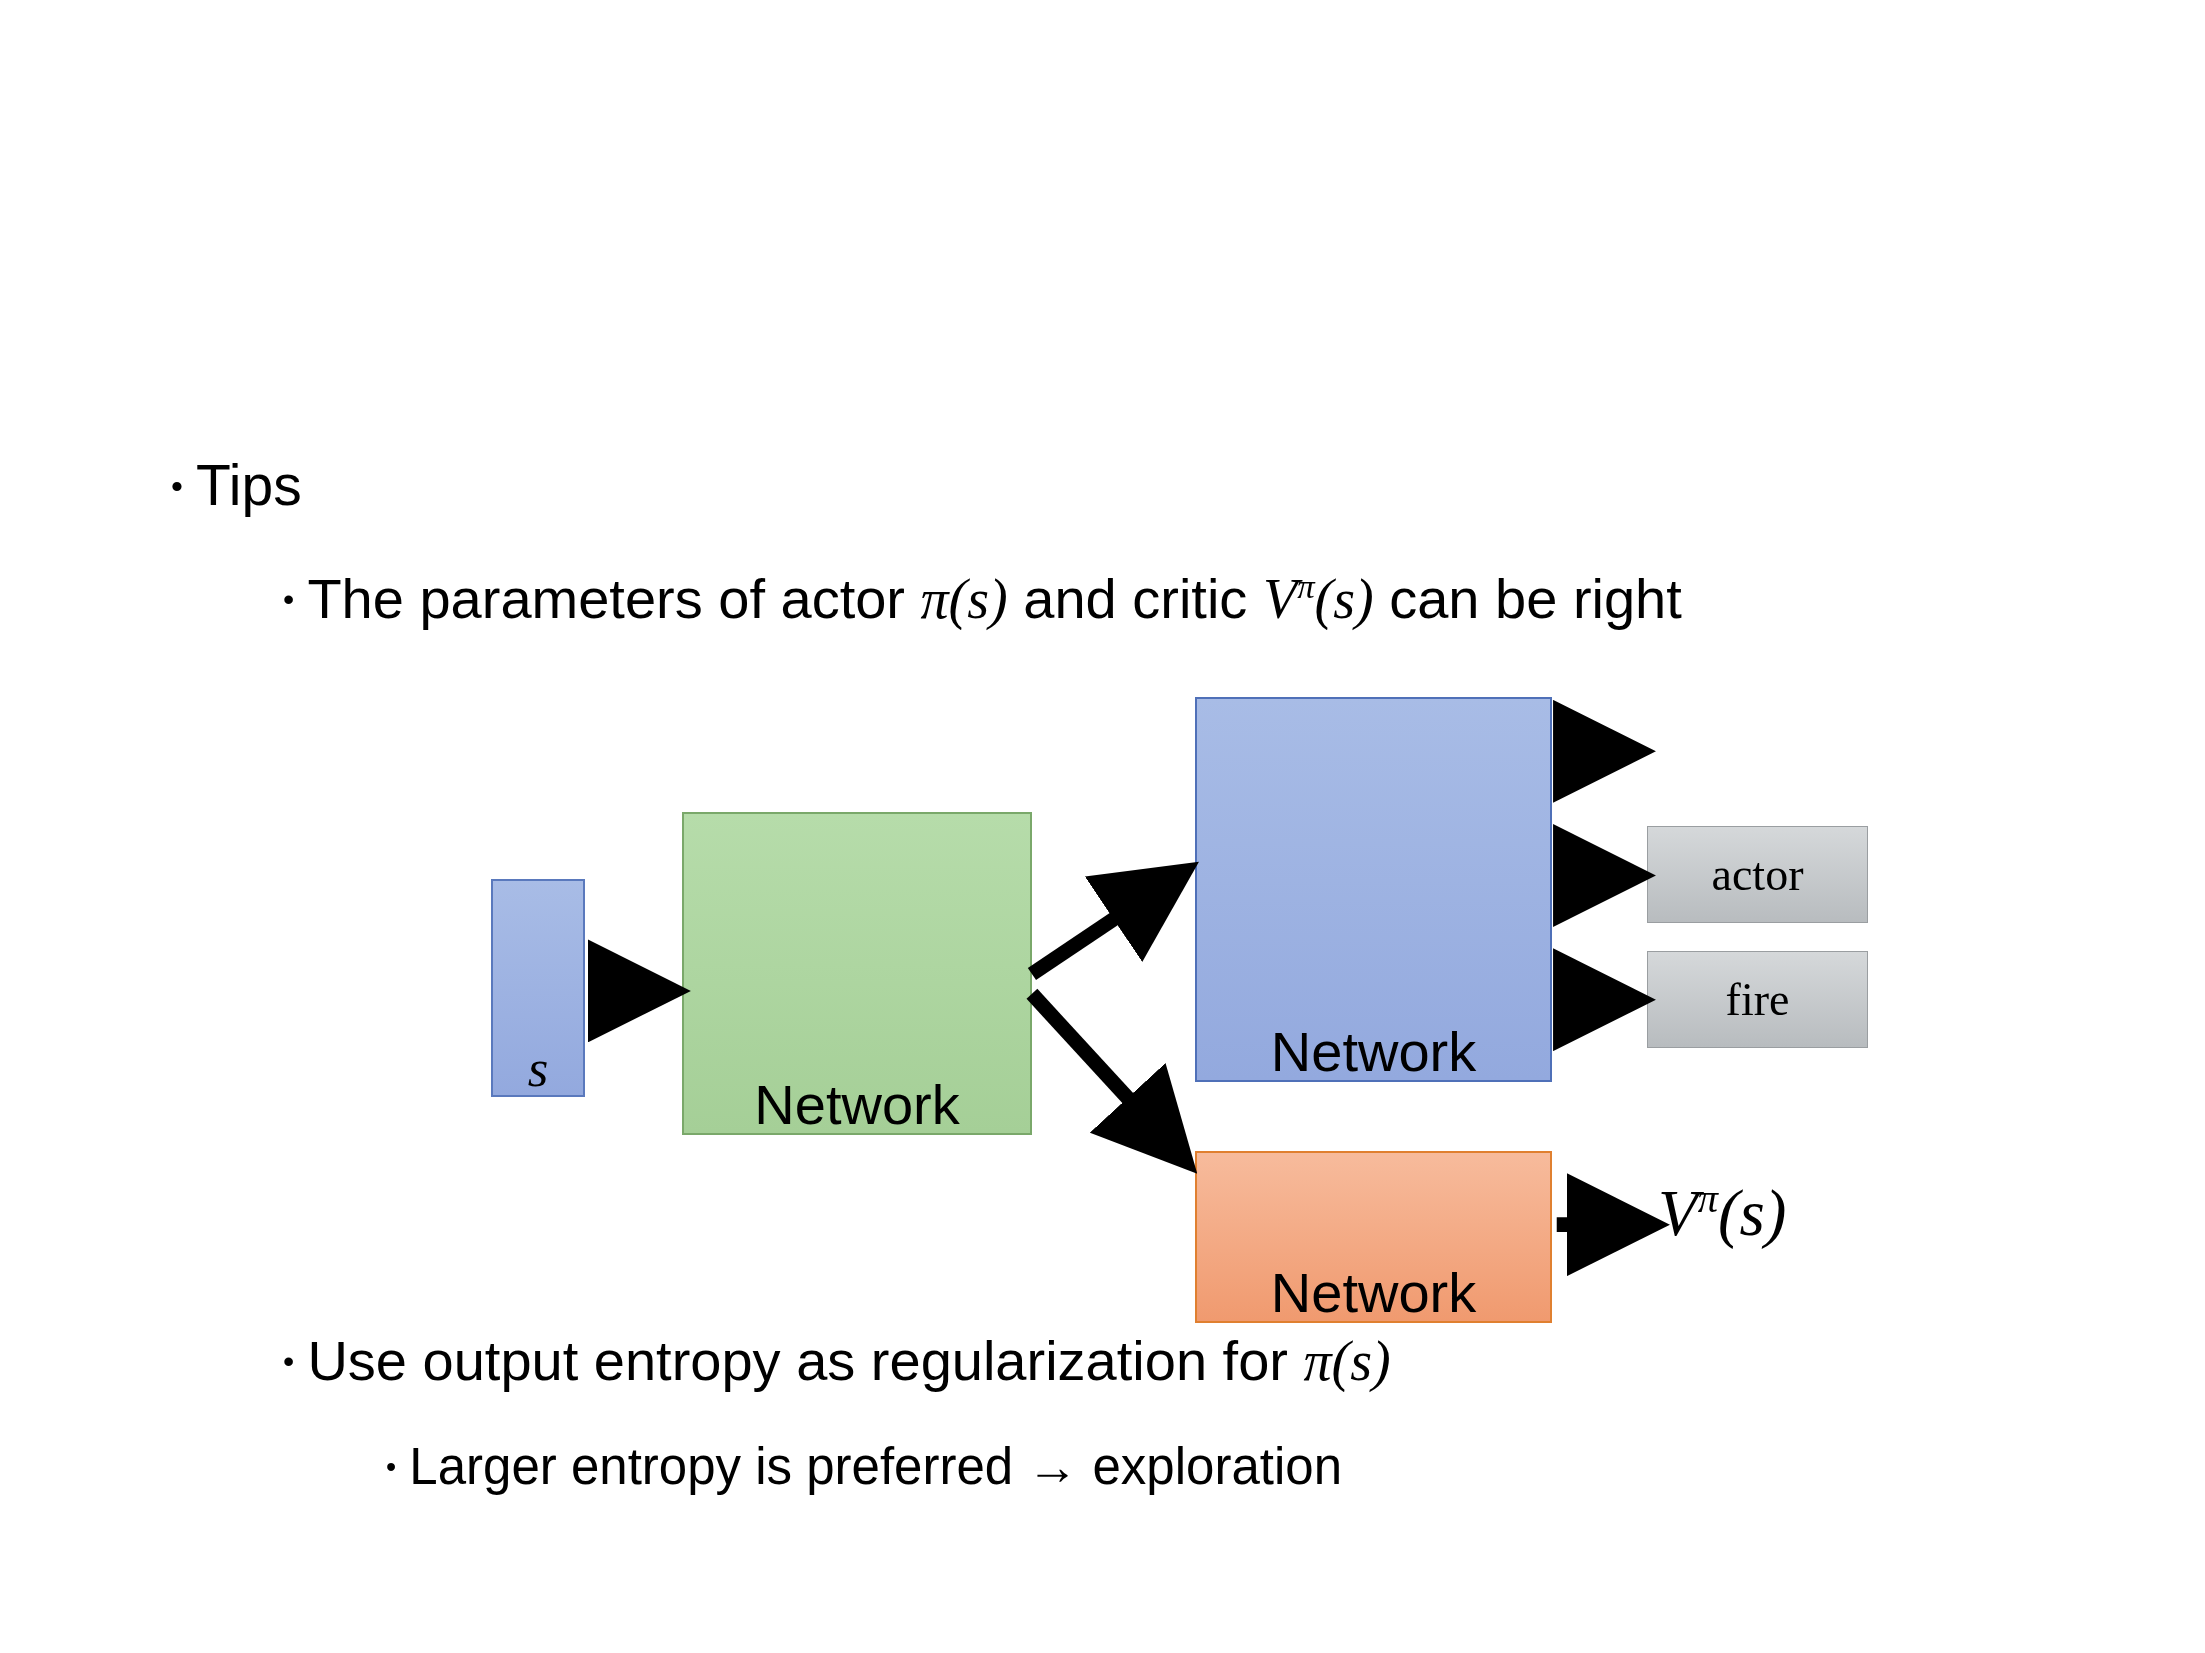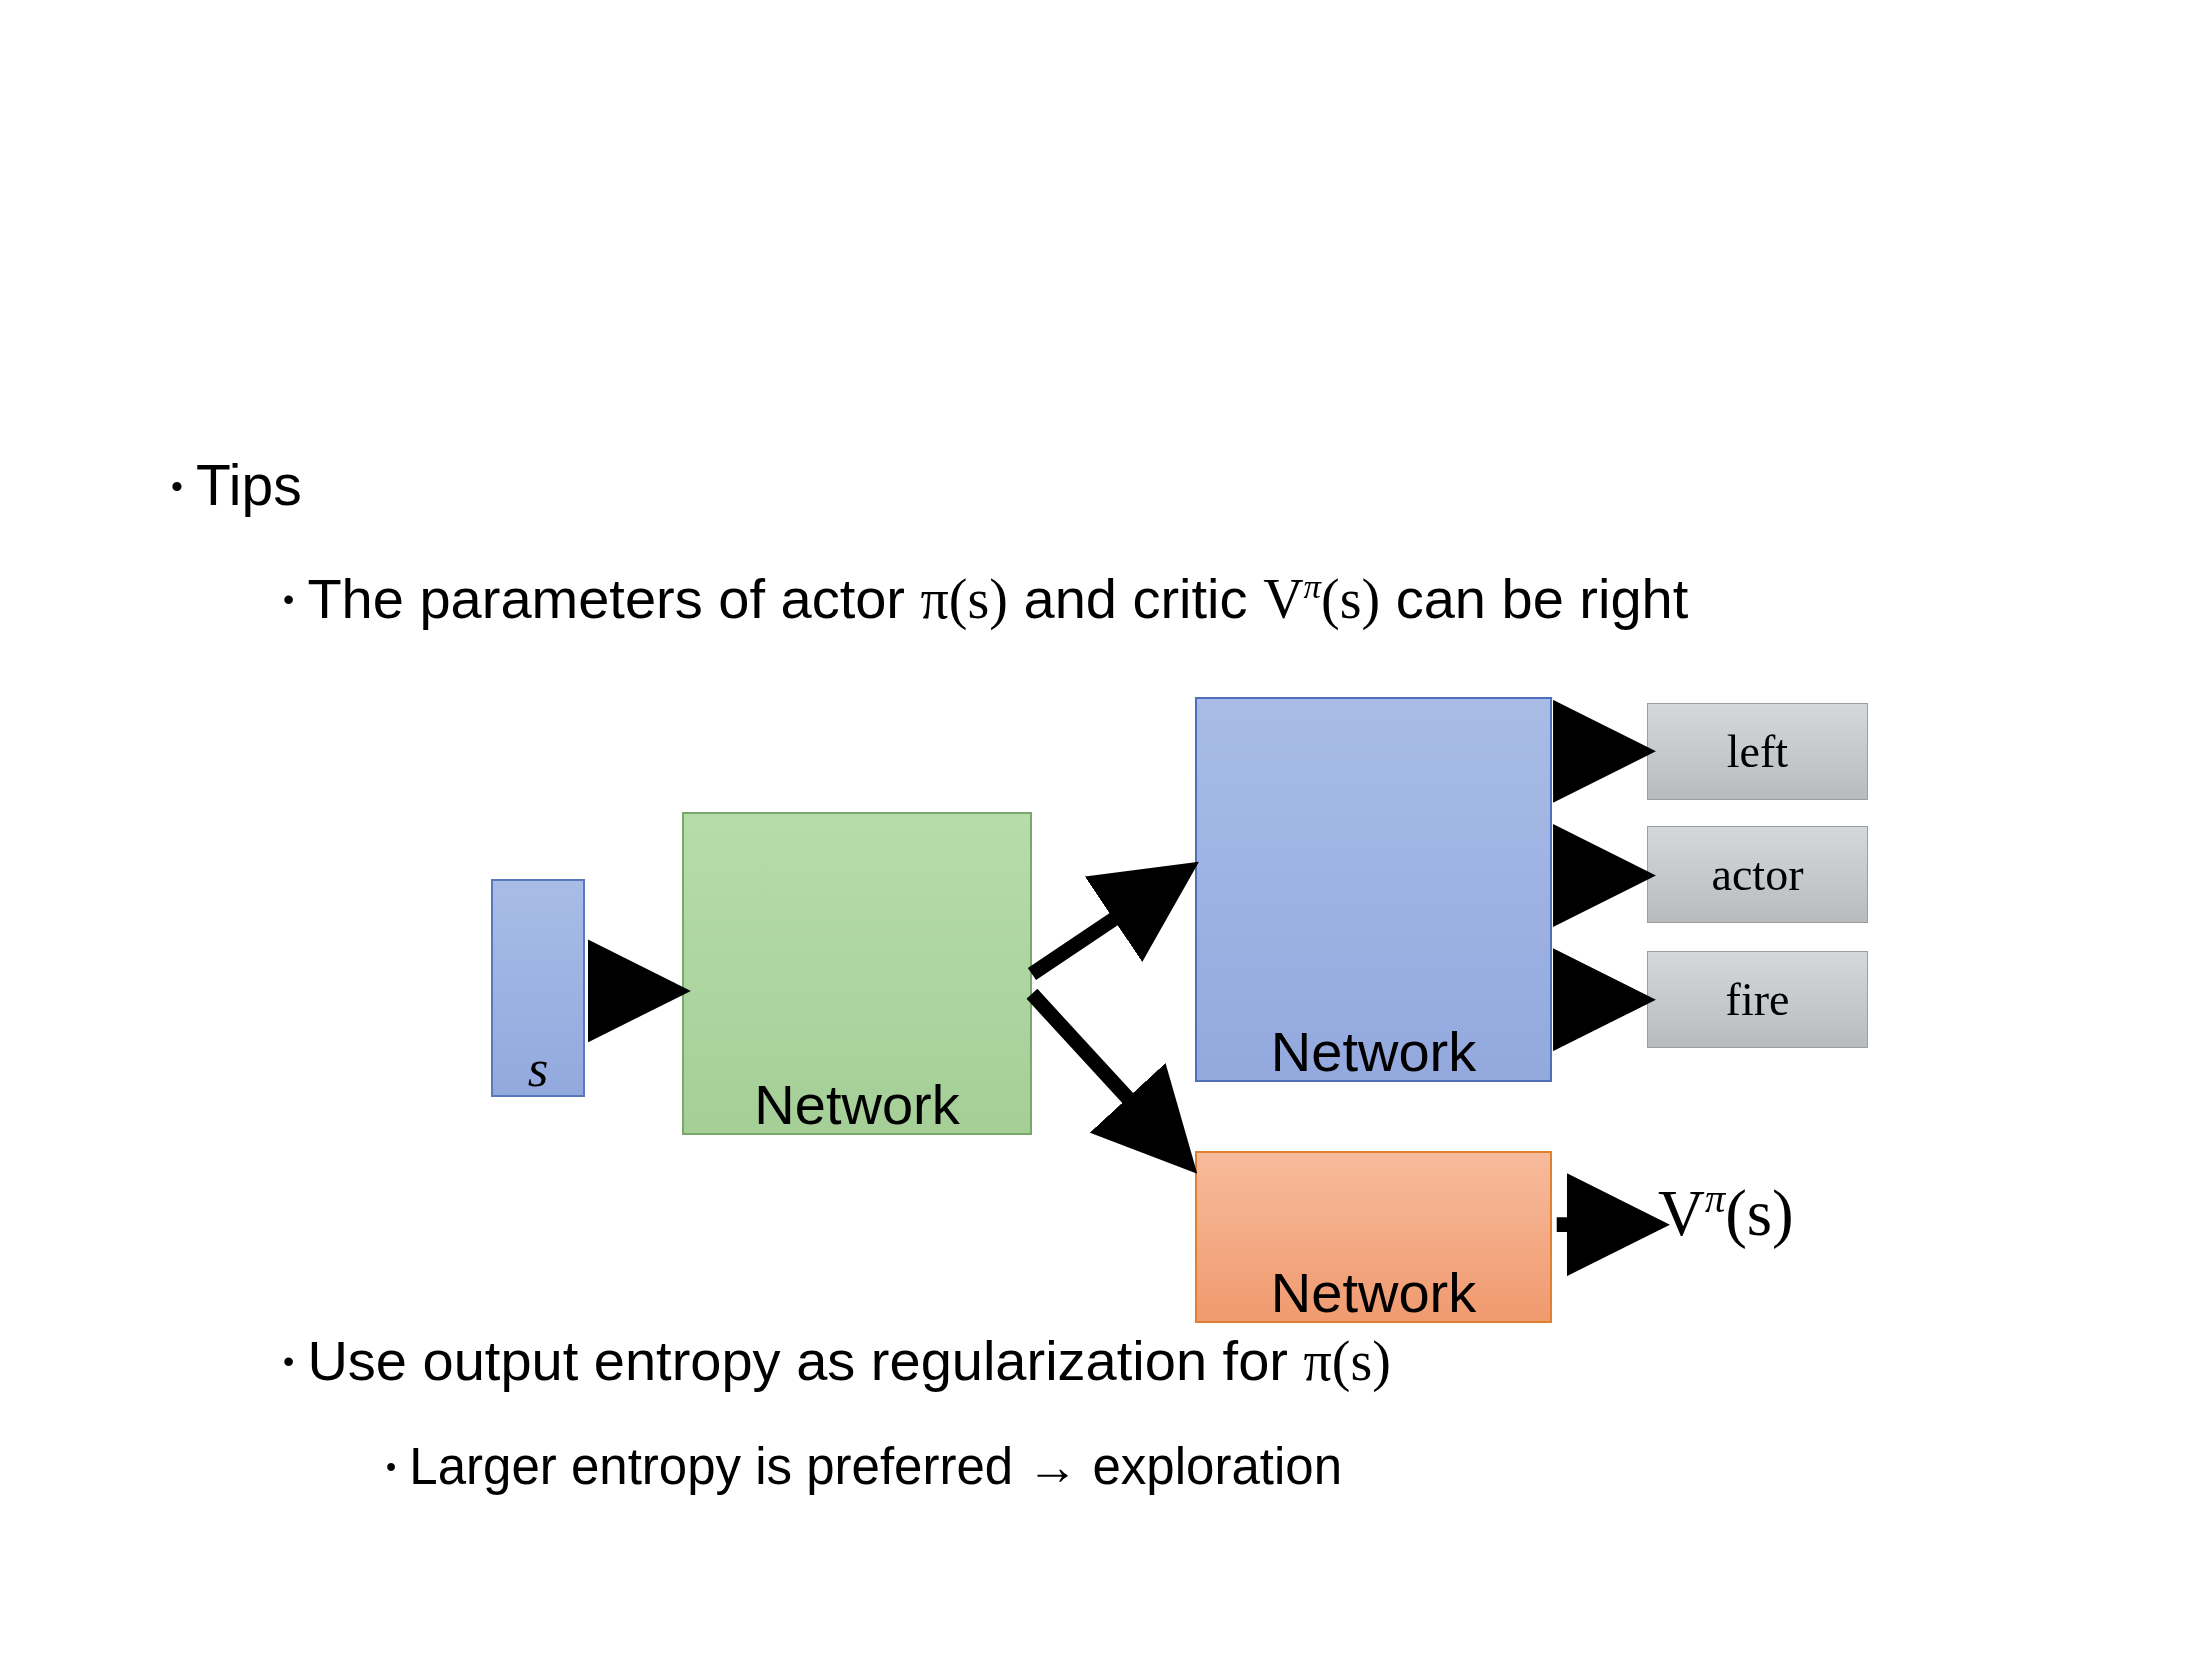--- a/index.html
+++ b/index.html
@@ -73,20 +73,21 @@
   #b-larger {
     left: 386px;
     top: 1438px;
     font-size: 51px;
   }
   #b-larger .dot { font-size: 29px; transform: translateY(14.7px); }
 
   
   .mi {
     font-family: "Liberation Serif", serif;
+    font-style: italic;
   }
   .sup {
     font-family: "Liberation Serif", serif;
     font-style: italic;
     font-size: 0.62em;
     vertical-align: super;
     line-height: 0;
   }
 
   
@@ -217,23 +218,20 @@
     </div>
 
     <div class="box" id="box-net-actor">
       <span class="label">Network</span>
     </div>
 
     <div class="box" id="box-net-critic">
       <span class="label">Network</span>
     </div>
 
-    <div class="gray-box" id="out-left">
-      <span class="label">left</span>
-    </div>
     <div class="gray-box" id="out-right">
       <span class="label">actor</span>
     </div>
     <div class="gray-box" id="out-fire">
       <span class="label">fire</span>
     </div>
 
     <div id="v-pi-s"><span class="mi">V</span><span class="sup">π</span><span class="mi">(s)</span></div>
 
     <svg id="arrows" viewBox="0 0 3000 2250">

